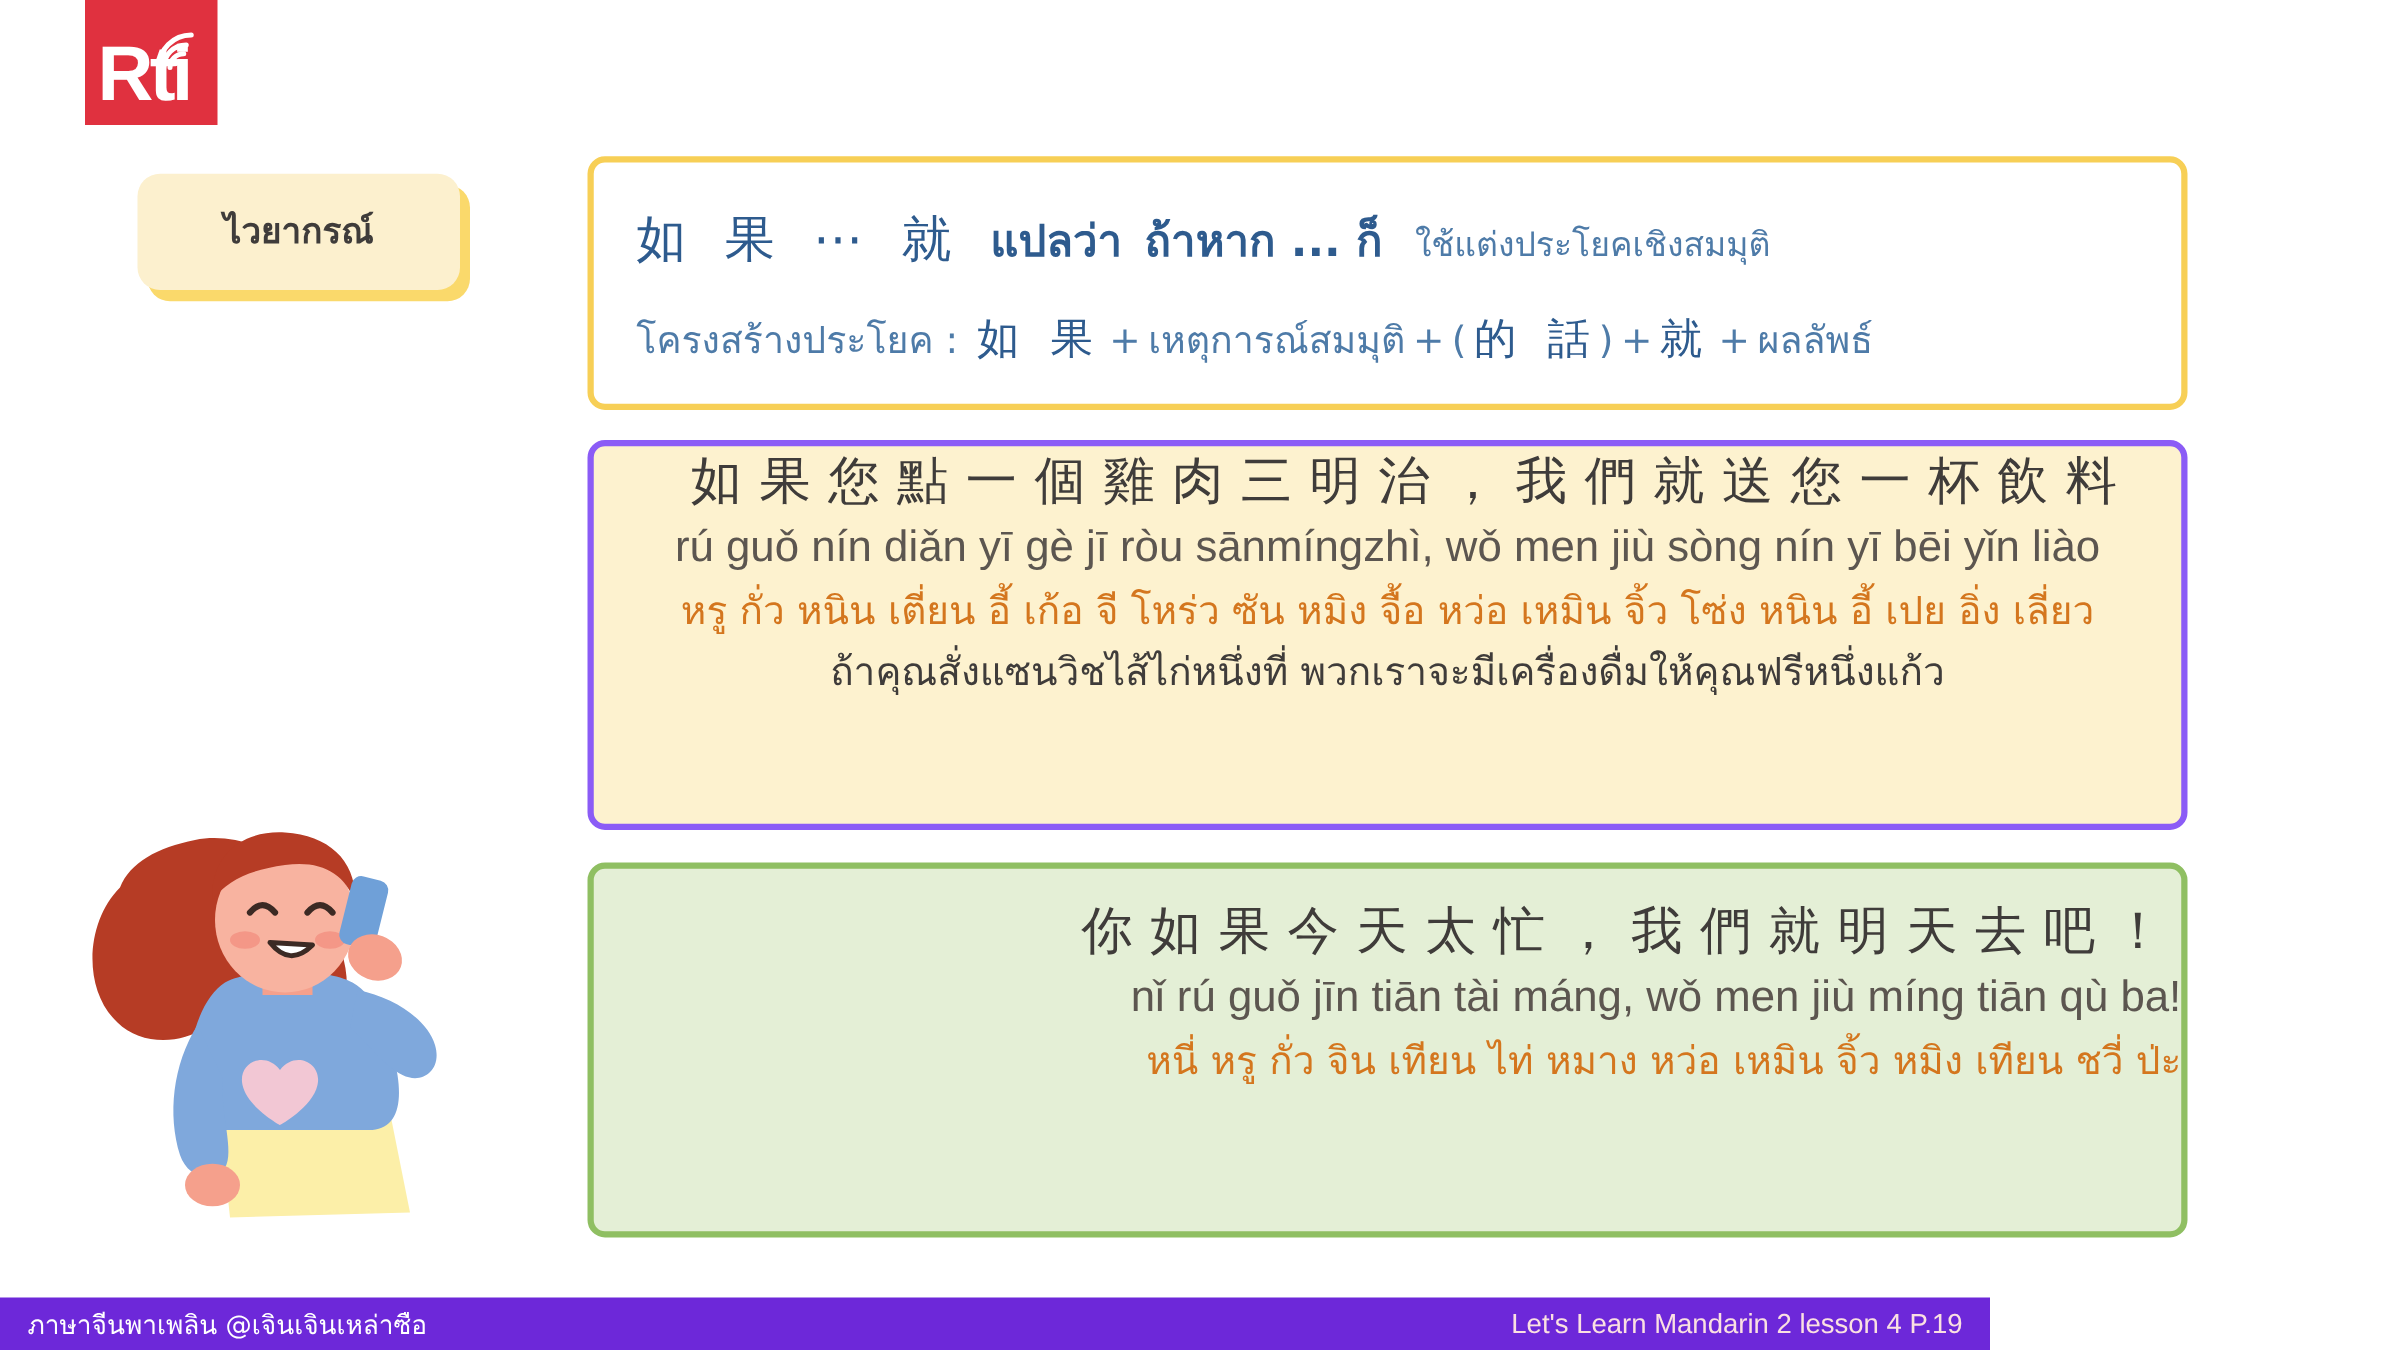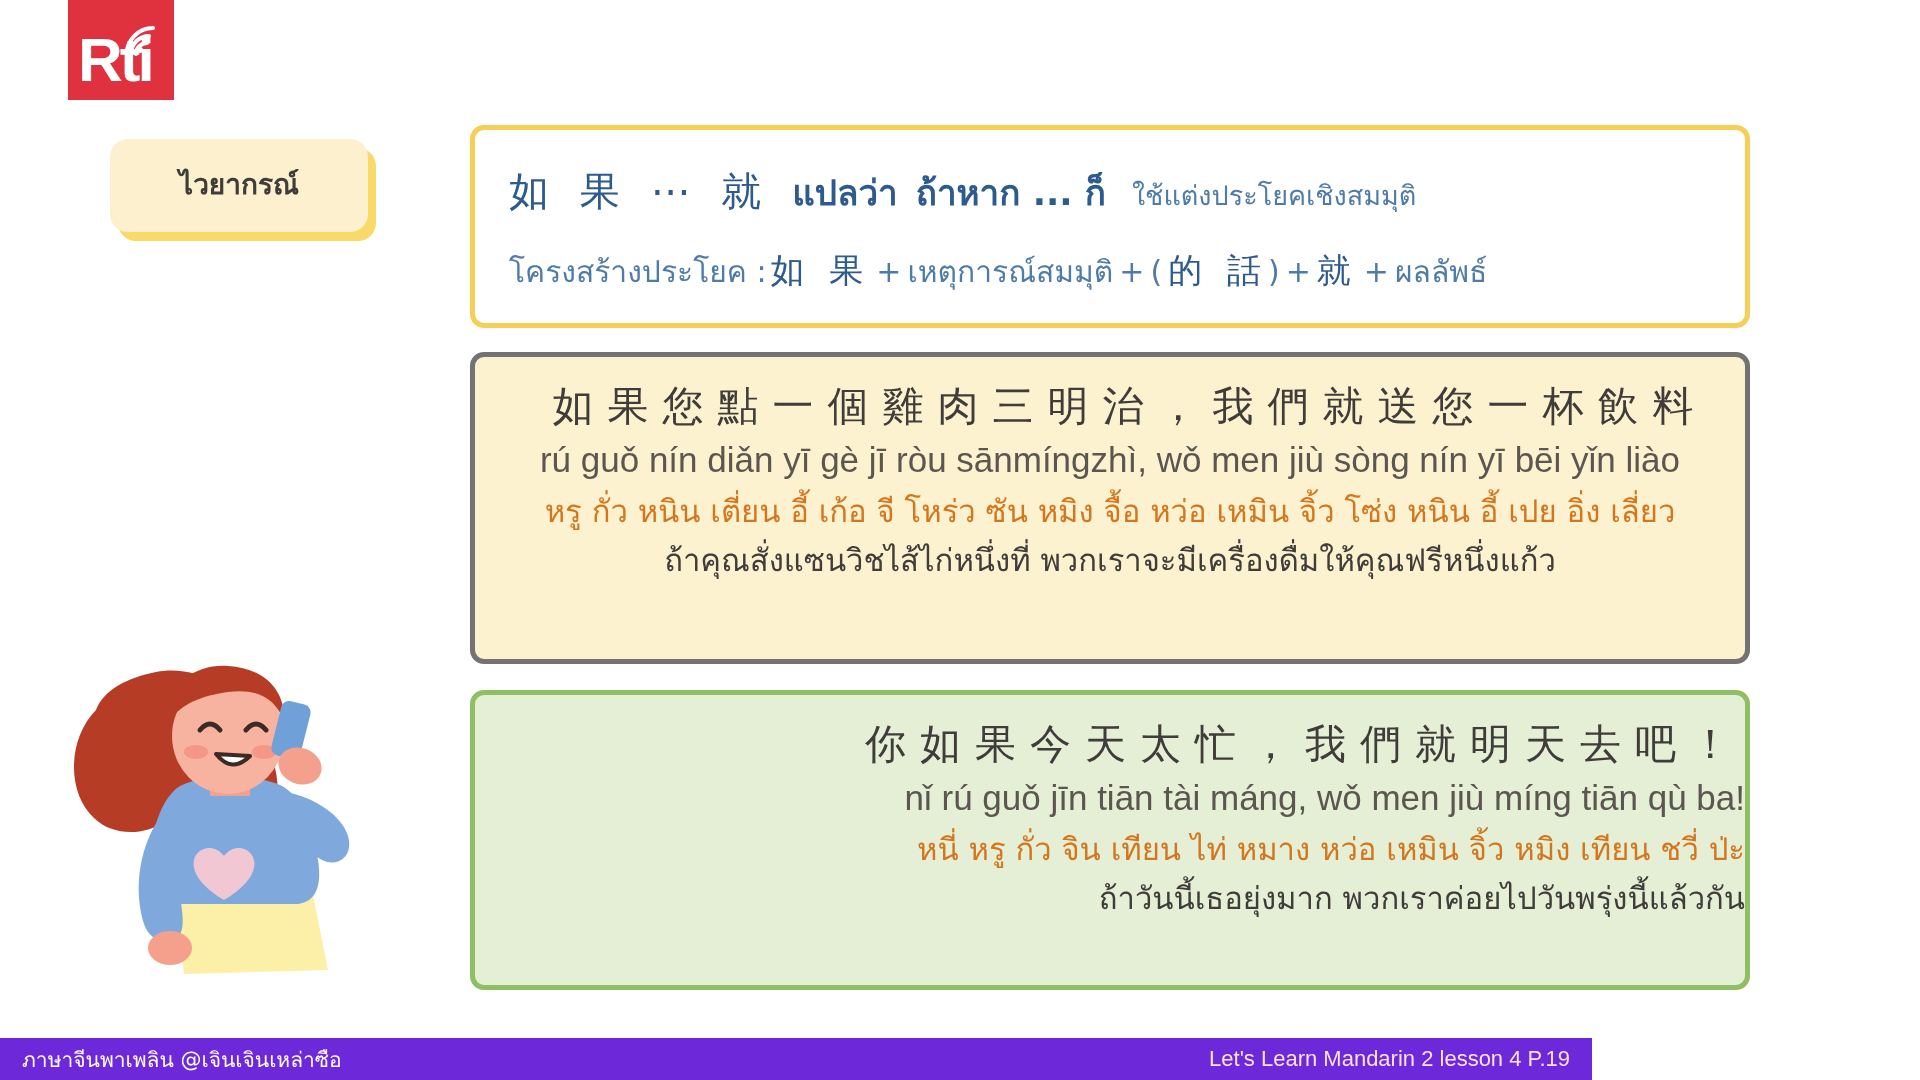--- a/index.html
+++ b/index.html
@@ -130,22 +130,21 @@
     padding: 0 6px;
   }
 
   
   #card-example-1 {
     left: 470px;
     top: 352px;
     width: 1280px;
     height: 312px;
     background: #FDF2CF;
-    border: 5px solid #737373;
-    padding-top: 22px;
+    border: 5px solid #8b5cf6;
     text-align: center;
   }
 
   
   #card-example-2 {
     left: 470px;
     top: 690px;
     width: 1280px;
     height: 300px;
     background: #E4EFD6;
@@ -239,21 +238,21 @@
 
 <div id="card-rule" class="card">
   <div class="rule-line-1">
     <span class="hz-big">如 果 ⋯ 就</span>
     <span class="th-mid" style="margin-left:18px">แปลว่า</span>
     <span class="th-mid" style="margin-left:14px">ถ้าหาก ... ก็</span>
     <span class="th-small" style="margin-left:22px">ใช้แต่งประโยคเชิงสมมุติ</span>
   </div>
   <div class="rule-line-2">
     <span class="th-struct">โครงสร้างประโยค :</span>
-    <span class="hz-struct" style="margin-left:4px">如 果</span>
+    <span class="hz-struct" style="margin-left:15px">如 果</span>
     <span class="plus">+</span>
     <span class="th-struct">เหตุการณ์สมมุติ</span>
     <span class="plus">+</span>
     <span class="th-struct">(</span>
     <span class="hz-struct" style="margin-left:6px">的 話</span>
     <span class="th-struct">)</span>
     <span class="plus">+</span>
     <span class="hz-struct">就</span>
     <span class="plus">+</span>
     <span class="th-struct">ผลลัพธ์</span>
@@ -264,21 +263,20 @@
   <div class="ex-hanzi ex-indent">如果您點一個雞肉三明治，我們就送您一杯飲料</div>
   <div class="ex-pinyin">rú guǒ nín diǎn yī gè jī ròu sānmíngzhì, wǒ men jiù sòng nín yī bēi yǐn liào</div>
   <div class="ex-thai-translit">หรู กั่ว หนิน เตี่ยน อี้ เก้อ จี โหร่ว ซัน หมิง จื้อ หว่อ เหมิน จิ้ว โซ่ง หนิน อี้ เปย อิ่ง เลี่ยว</div>
   <div class="ex-thai-meaning">ถ้าคุณสั่งแซนวิชไส้ไก่หนึ่งที่ พวกเราจะมีเครื่องดื่มให้คุณฟรีหนึ่งแก้ว</div>
 </div>
 
 <div id="card-example-2" class="card">
   <div class="ex-hanzi ex-indent">你如果今天太忙，我們就明天去吧！</div>
   <div class="ex-pinyin">nǐ rú guǒ jīn tiān tài máng, wǒ men jiù míng tiān qù ba!</div>
   <div class="ex-thai-translit">หนี่ หรู กั่ว จิน เทียน ไท่ หมาง หว่อ เหมิน จิ้ว หมิง เทียน ชวี่ ป่ะ</div>
-  <div class="ex-thai-meaning">ถ้าวันนี้เธอยุ่งมาก พวกเราค่อยไปวันพรุ่งนี้แล้วกัน</div>
 </div>
 
 <svg id="illustration" viewBox="0 0 330 420">
 
   <path d="M36 150 C8 178 6 232 34 258 C52 276 84 276 104 262 C124 300 168 302 196 280 C224 256 224 206 200 178 C184 128 136 104 96 112 C66 118 44 130 36 150 Z" fill="#B63C25"></path>
 
   <path d="M112 300 L246 300 L268 410 L124 414 Z" fill="#FCEFA8"></path>
 
   <path d="M120 226 C104 236 92 264 90 300 C88 334 102 344 118 344 L238 344 C256 342 262 326 258 300 C252 262 240 236 222 226 C200 214 142 214 120 226 Z" fill="#7FA8DC"></path>
 

